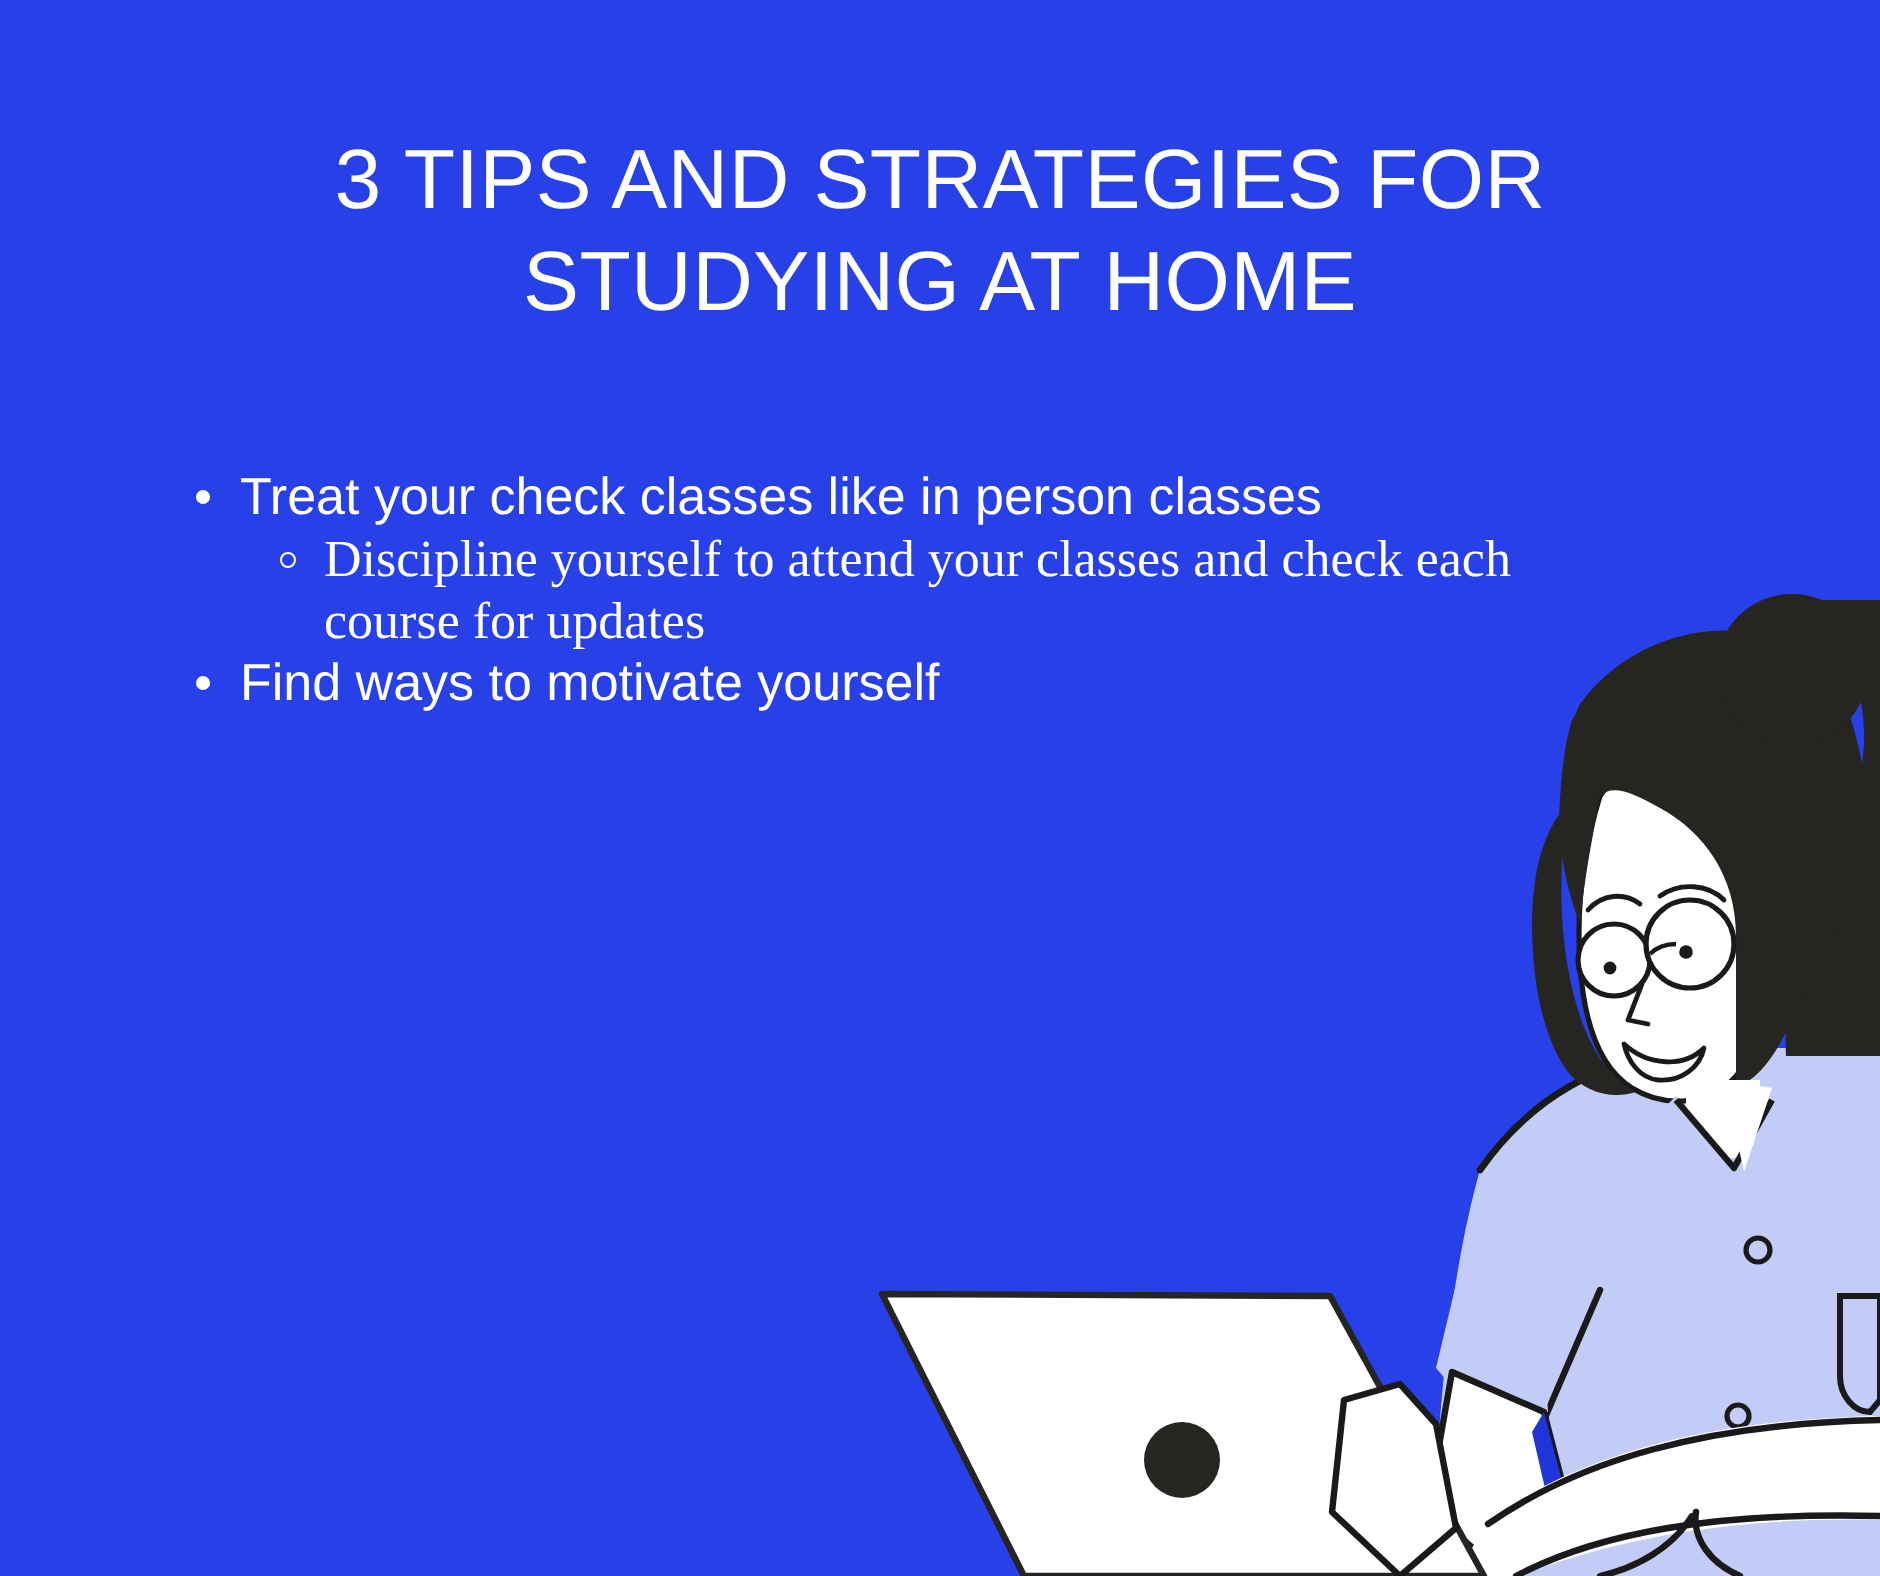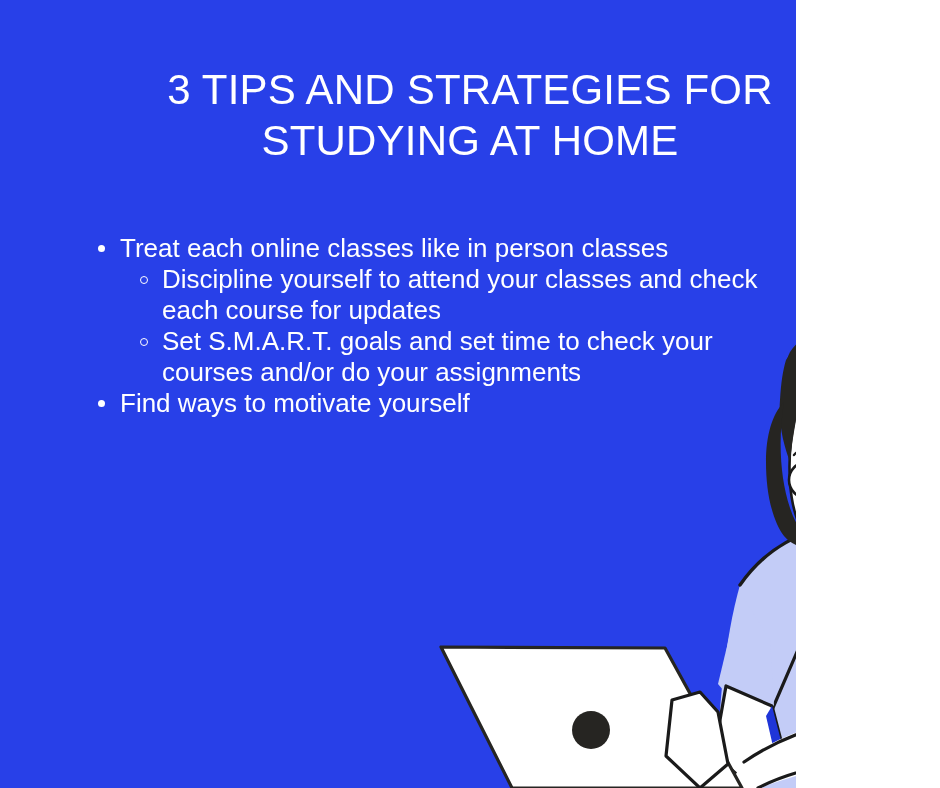--- a/index.html
+++ b/index.html
@@ -2,21 +2,21 @@
 <html><head>
 <meta charset="utf-8">
 <style>
   html, body {
     margin: 0;
     padding: 0;
     background: #ffffff;
   }
   .slide {
     position: relative;
-    width: 796px;
+    width: 940px;
     height: 788px;
     background: #2840e8;
     overflow: hidden;
     font-family: "Liberation Sans", sans-serif;
     -webkit-font-smoothing: antialiased;
   }
 
   
   .title {
     position: absolute;
@@ -53,20 +53,21 @@
     top: 12px;
     width: 7px;
     height: 7px;
     border-radius: 50%;
     background: #ffffff;
   }
   .lvl2 {
     position: relative;
     padding-left: 32px;
     margin-left: 42px;
+    font-family: Liberation Serif, serif;
   }
   .lvl2 > .marker {
     position: absolute;
     left: 10px;
     top: 12px;
     width: 8px;
     height: 8px;
     border-radius: 50%;
     border: 1.6px solid #ffffff;
     box-sizing: border-box;
@@ -199,33 +200,29 @@
 
     <path d="M 700 692 L 672 700 L 666 756 L 700 788 L 728 764 L 718 712 Z" fill="#FFFFFF" stroke="#1A1A1A" stroke-width="3.2" stroke-linejoin="round"></path>
   </svg>
 
   <div class="title">3 TIPS AND STRATEGIES FOR STUDYING AT HOME</div>
 
   <div class="body-list">
 
     <div class="lvl1">
       <span class="marker"></span>
-      <span class="txt">Treat each online classes like in person classes</span>
+      <span class="txt">Treat your check classes like in person classes</span>
     </div>
 
     <div class="lvl2">
       <span class="marker"></span>
       <span class="txt">Discipline yourself to attend your classes and check each course for updates</span>
     </div>
 
 
-    <div class="lvl2">
-      <span class="marker"></span>
-      <span class="txt">Set S.M.A.R.T. goals and set time to check your courses and/or do your assignments</span>
-    </div>
 
     <div class="lvl1">
       <span class="marker"></span>
       <span class="txt">Find ways to motivate yourself</span>
     </div>
 
 
   </div>
 
 </div>

